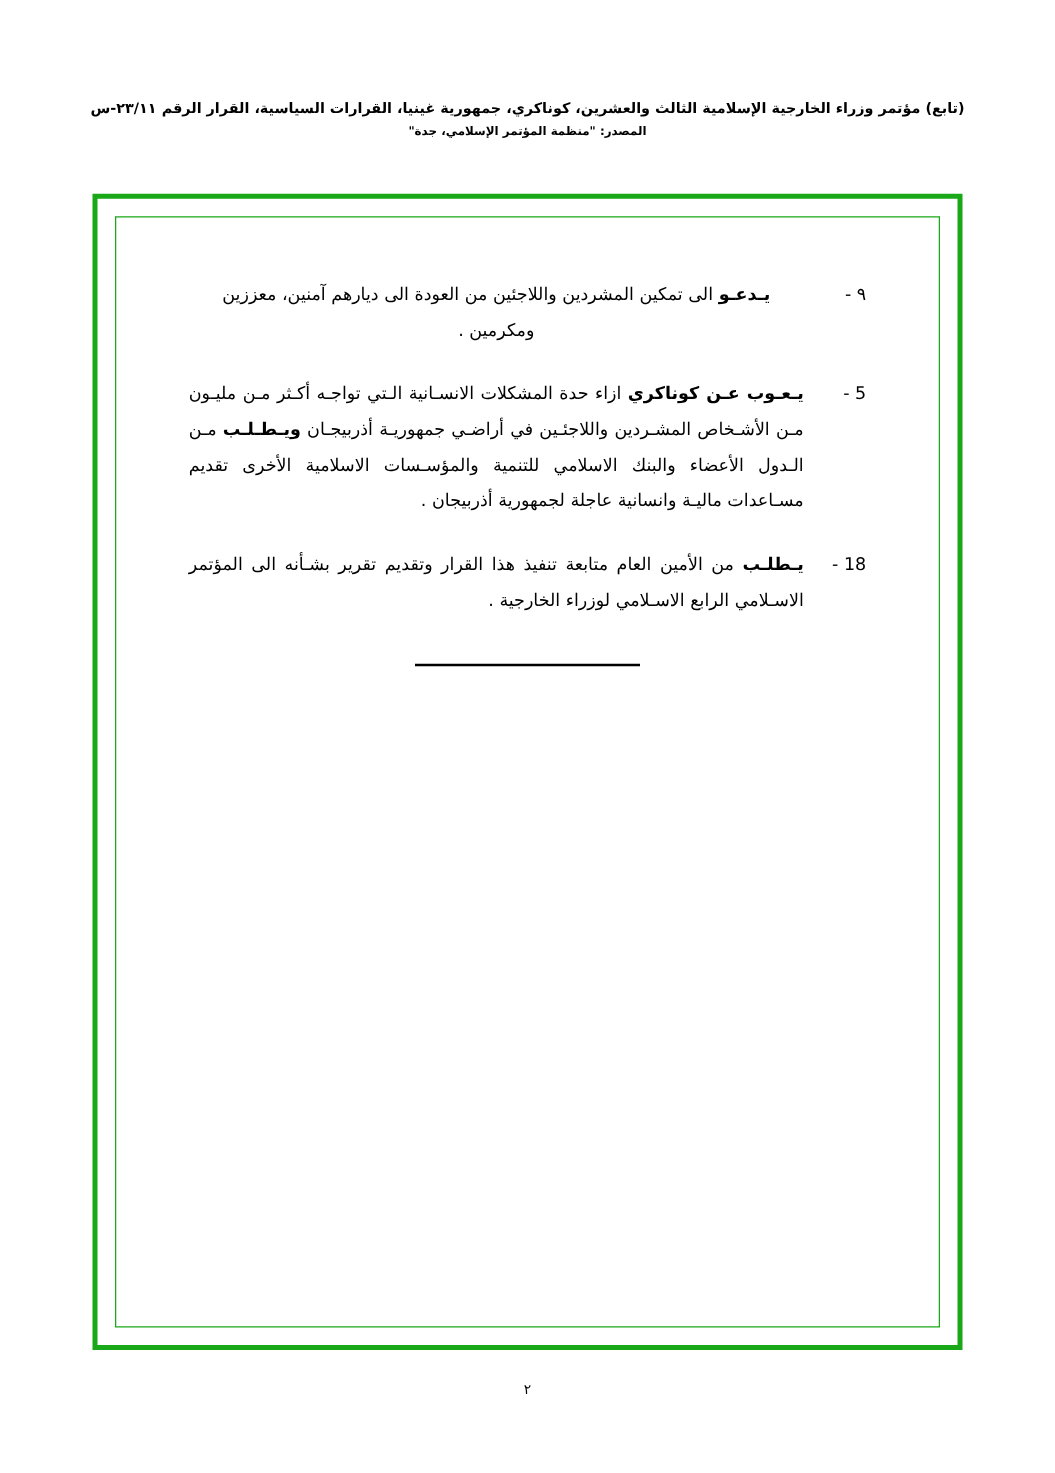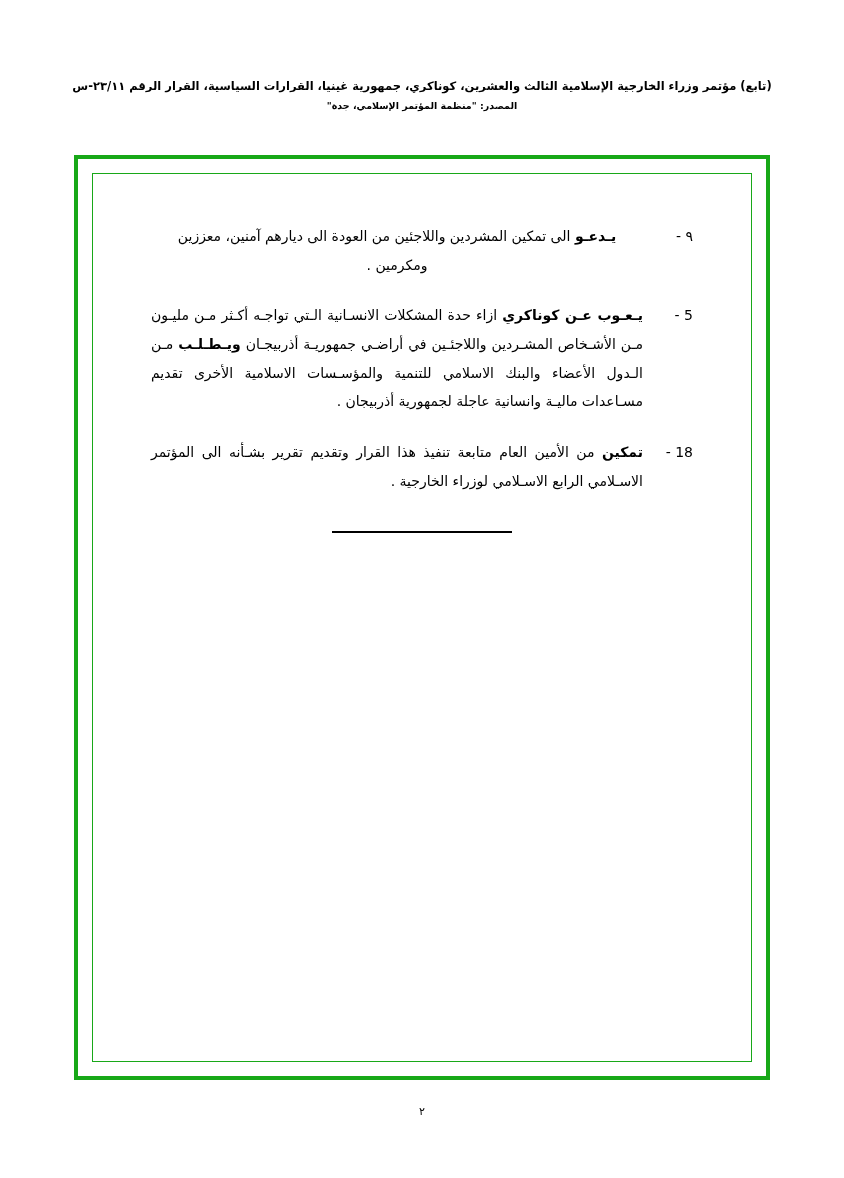--- a/index.html
+++ b/index.html
@@ -166,21 +166,21 @@
         <div class="clause">
           <div class="clause-num">5 -</div>
           <div class="clause-body">
             <span class="lead">يـعـوب عـن كوناكري</span><span> ازاء حدة المشكلات الانسـانية الـتي تواجـه أكـثر مـن مليـون مـن الأشـخاص المشـردين واللاجئـين في أراضـي جمهوريـة أذربيجـان </span><span class="inline-bold">ويـطـلـب</span><span> مـن الـدول الأعضاء والبنك الاسلامي للتنمية والمؤسـسات الاسلامية الأخرى تقديم مسـاعدات ماليـة وانسانية عاجلة لجمهورية أذربيجان .</span>
           </div>
         </div>
 
         <div class="clause">
           <div class="clause-num">18 -</div>
           <div class="clause-body">
-            <span class="lead">تمكين</span><span> من الأمين العام متابعة تنفيذ هذا القرار وتقديم تقرير بشـأنه الى المؤتمر الاسـلامي الرابع الاسـلامي لوزراء الخارجية .</span>
+            <span class="lead">يـطلـب</span><span> من الأمين العام متابعة تنفيذ هذا القرار وتقديم تقرير بشـأنه الى المؤتمر الاسـلامي الرابع الاسـلامي لوزراء الخارجية .</span>
           </div>
         </div>
 
         <div class="rule-wrap">
           <span class="rule"></span>
         </div>
 
       </div>
 
     </div>

